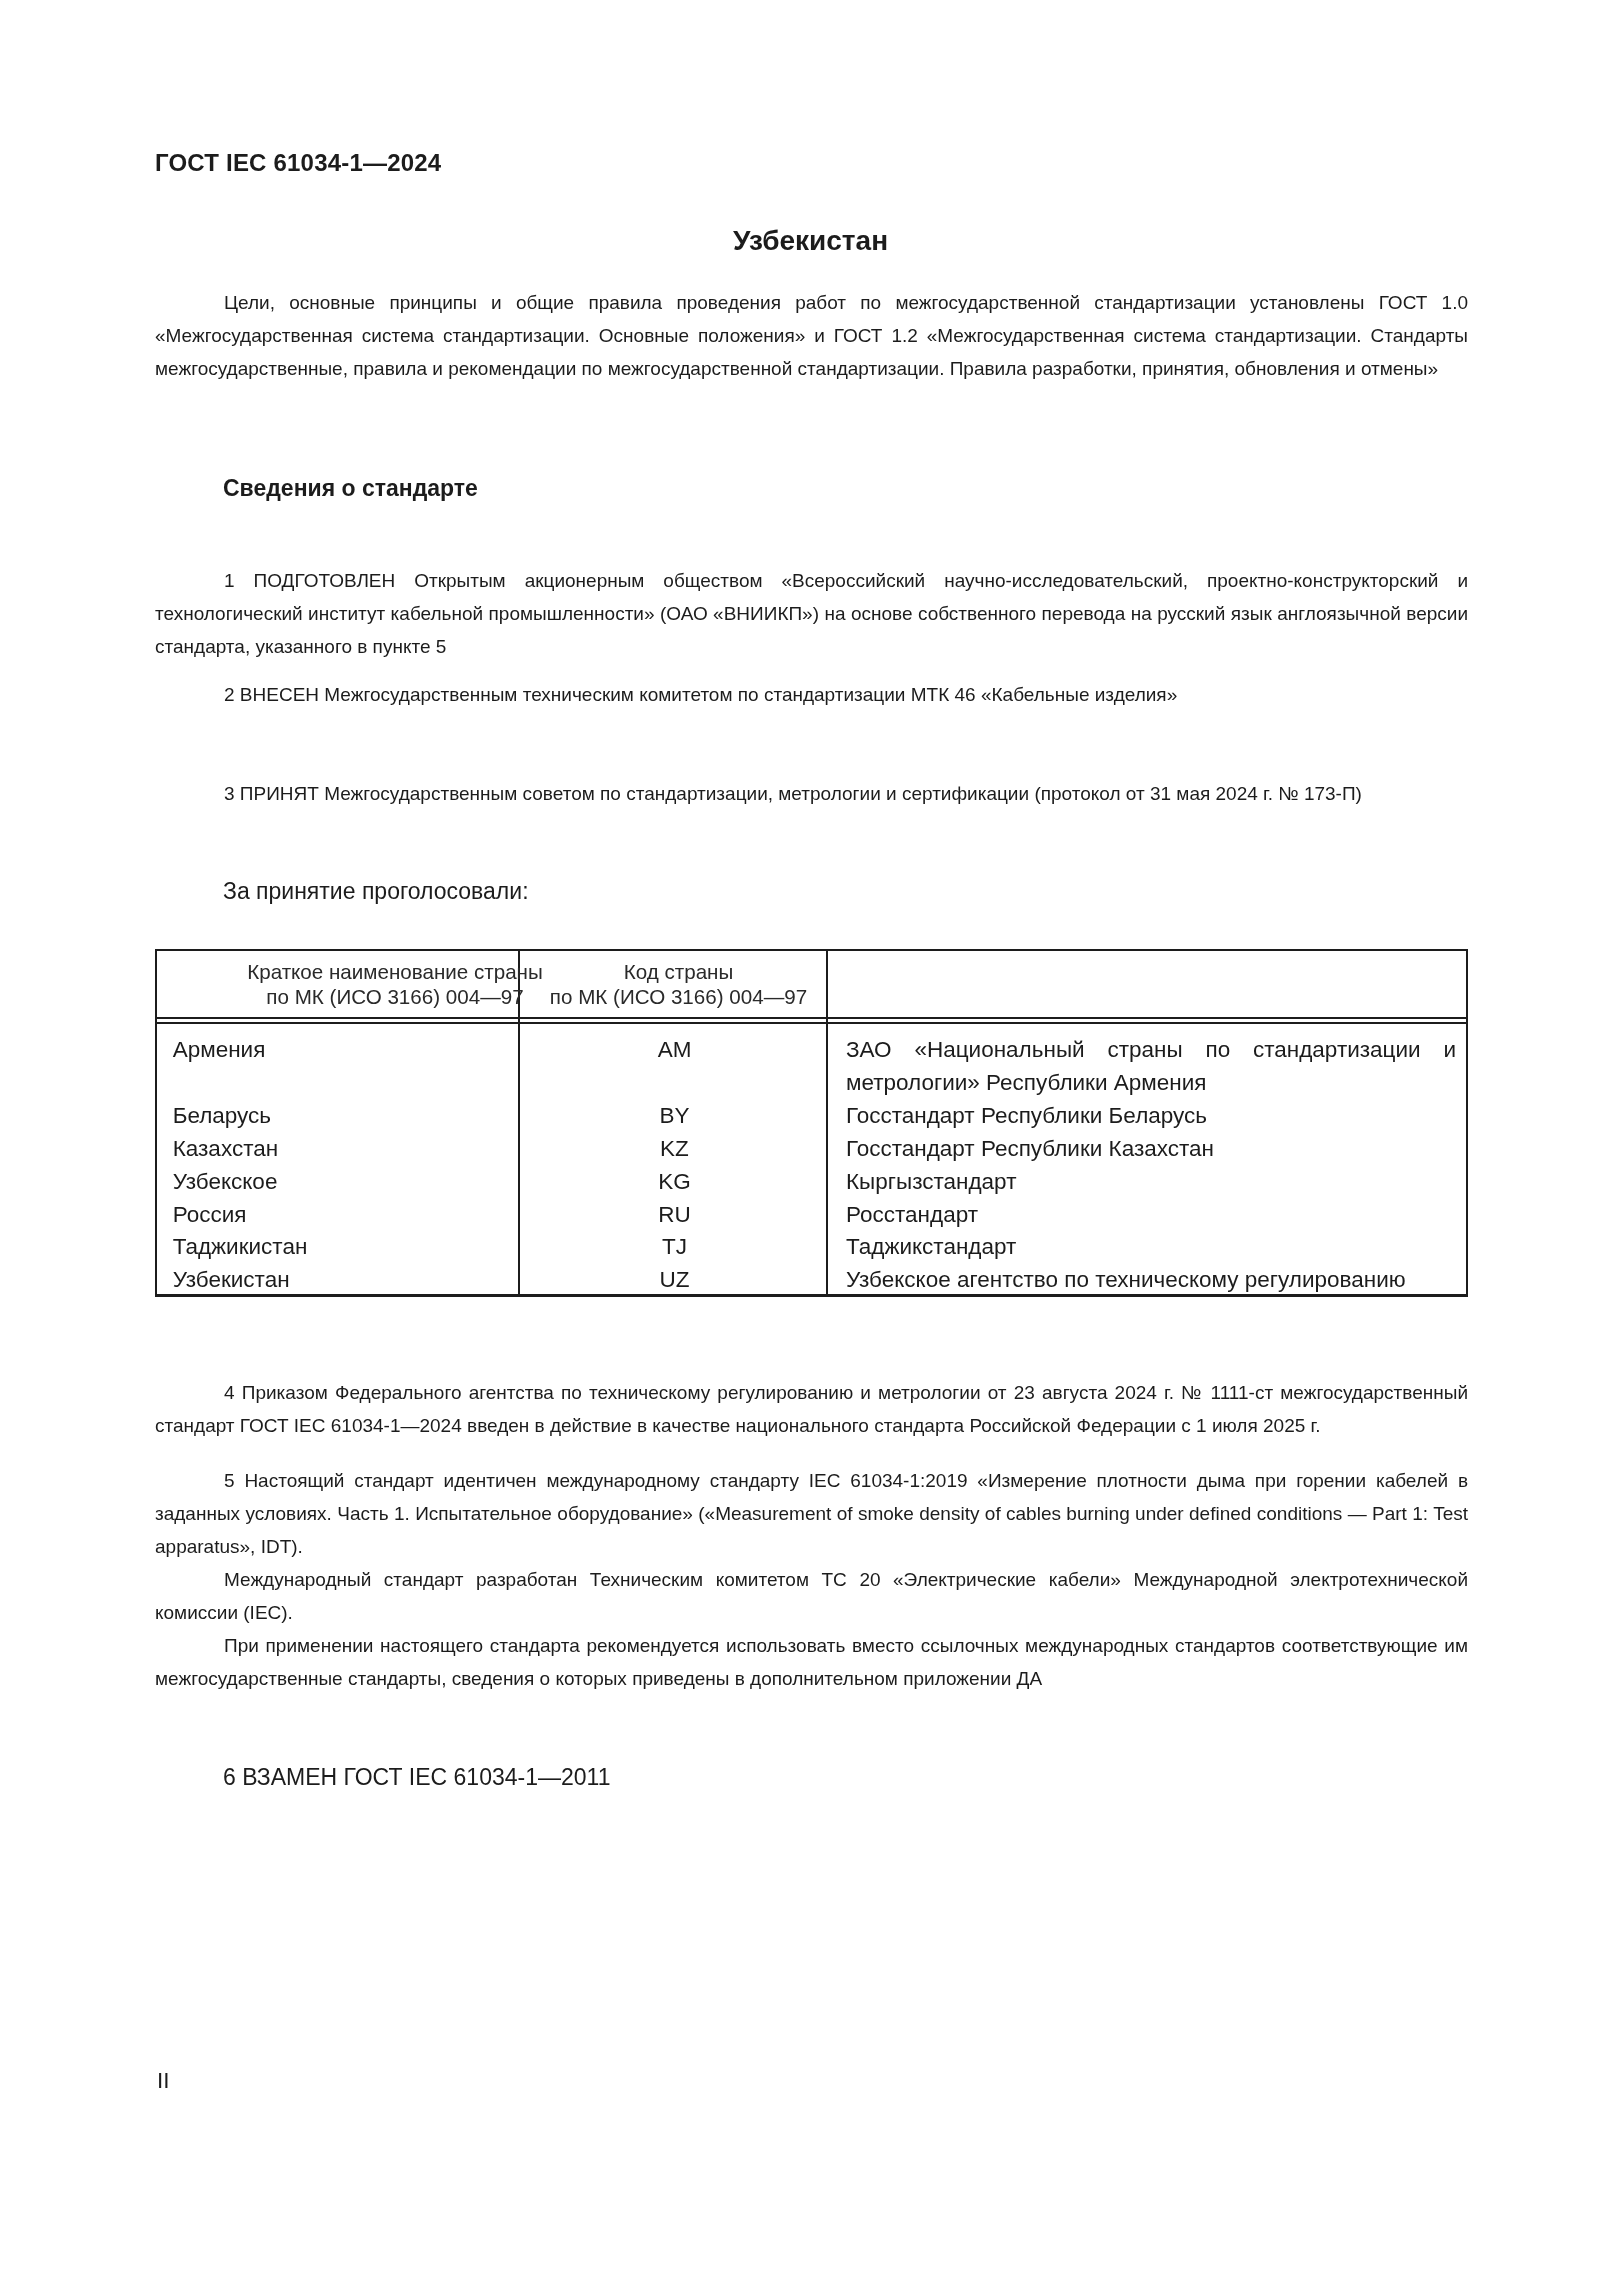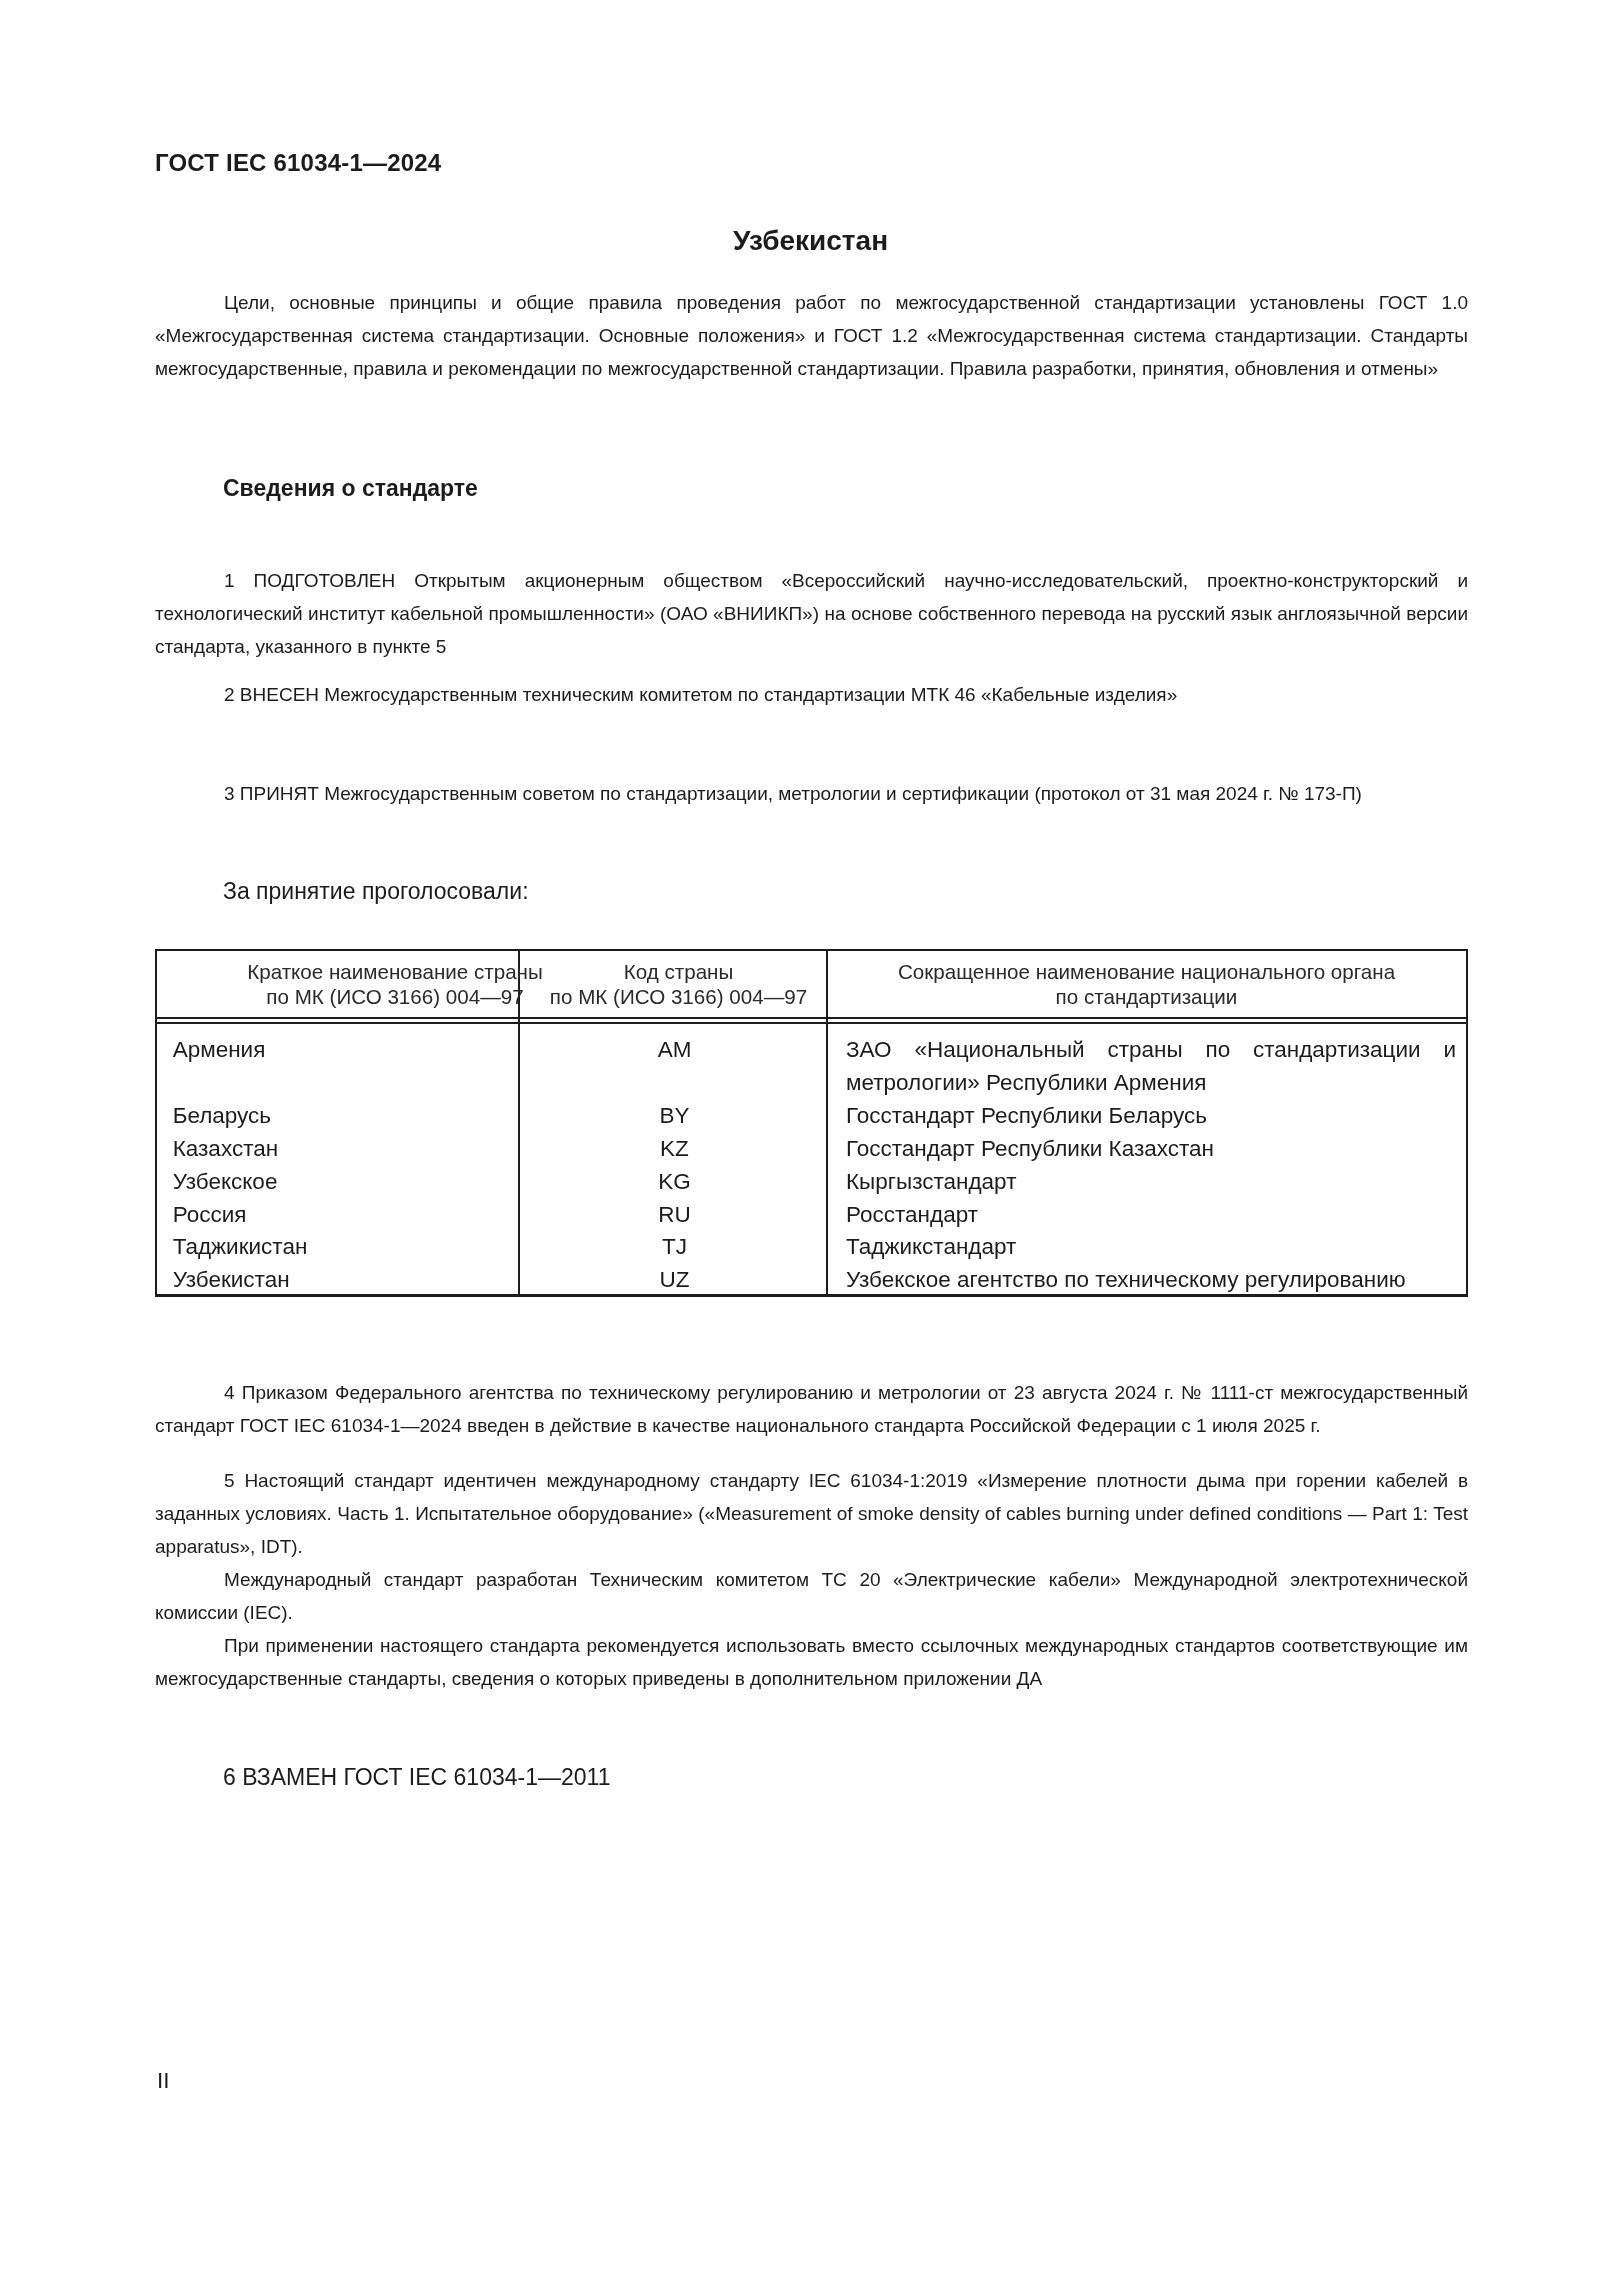--- a/index.html
+++ b/index.html
@@ -131,24 +131,20 @@
   <div class="hline" style="top:71px;"></div>
 
   <div class="th" style="left:0; width:404px;padding-left:36px;">
     <div>Краткое наименование страны</div>
     <div>по МК (ИСО 3166) 004—97</div>
   </div>
   <div class="th" style="left:363px; width:317px;">
     <div>Код страны</div>
     <div>по МК (ИСО 3166) 004—97</div>
   </div>
-  <div class="th" style="left:671px; width:637px;">
-    <div>Сокращенное наименование национального органа</div>
-    <div>по стандартизации</div>
-  </div>
 
   <div class="row" style="top:82px;">
     <div class="cell c1">Армения</div>
     <div class="cell c2">AM</div>
     <div class="cell c3">ЗАО «Национальный страны по стандартизации и метрологии» Республики Армения</div>
   </div>
   <div class="row" style="top:148px;">
     <div class="cell c1">Беларусь</div>
     <div class="cell c2">BY</div>
     <div class="cell c3">Госстандарт Республики Беларусь</div>

